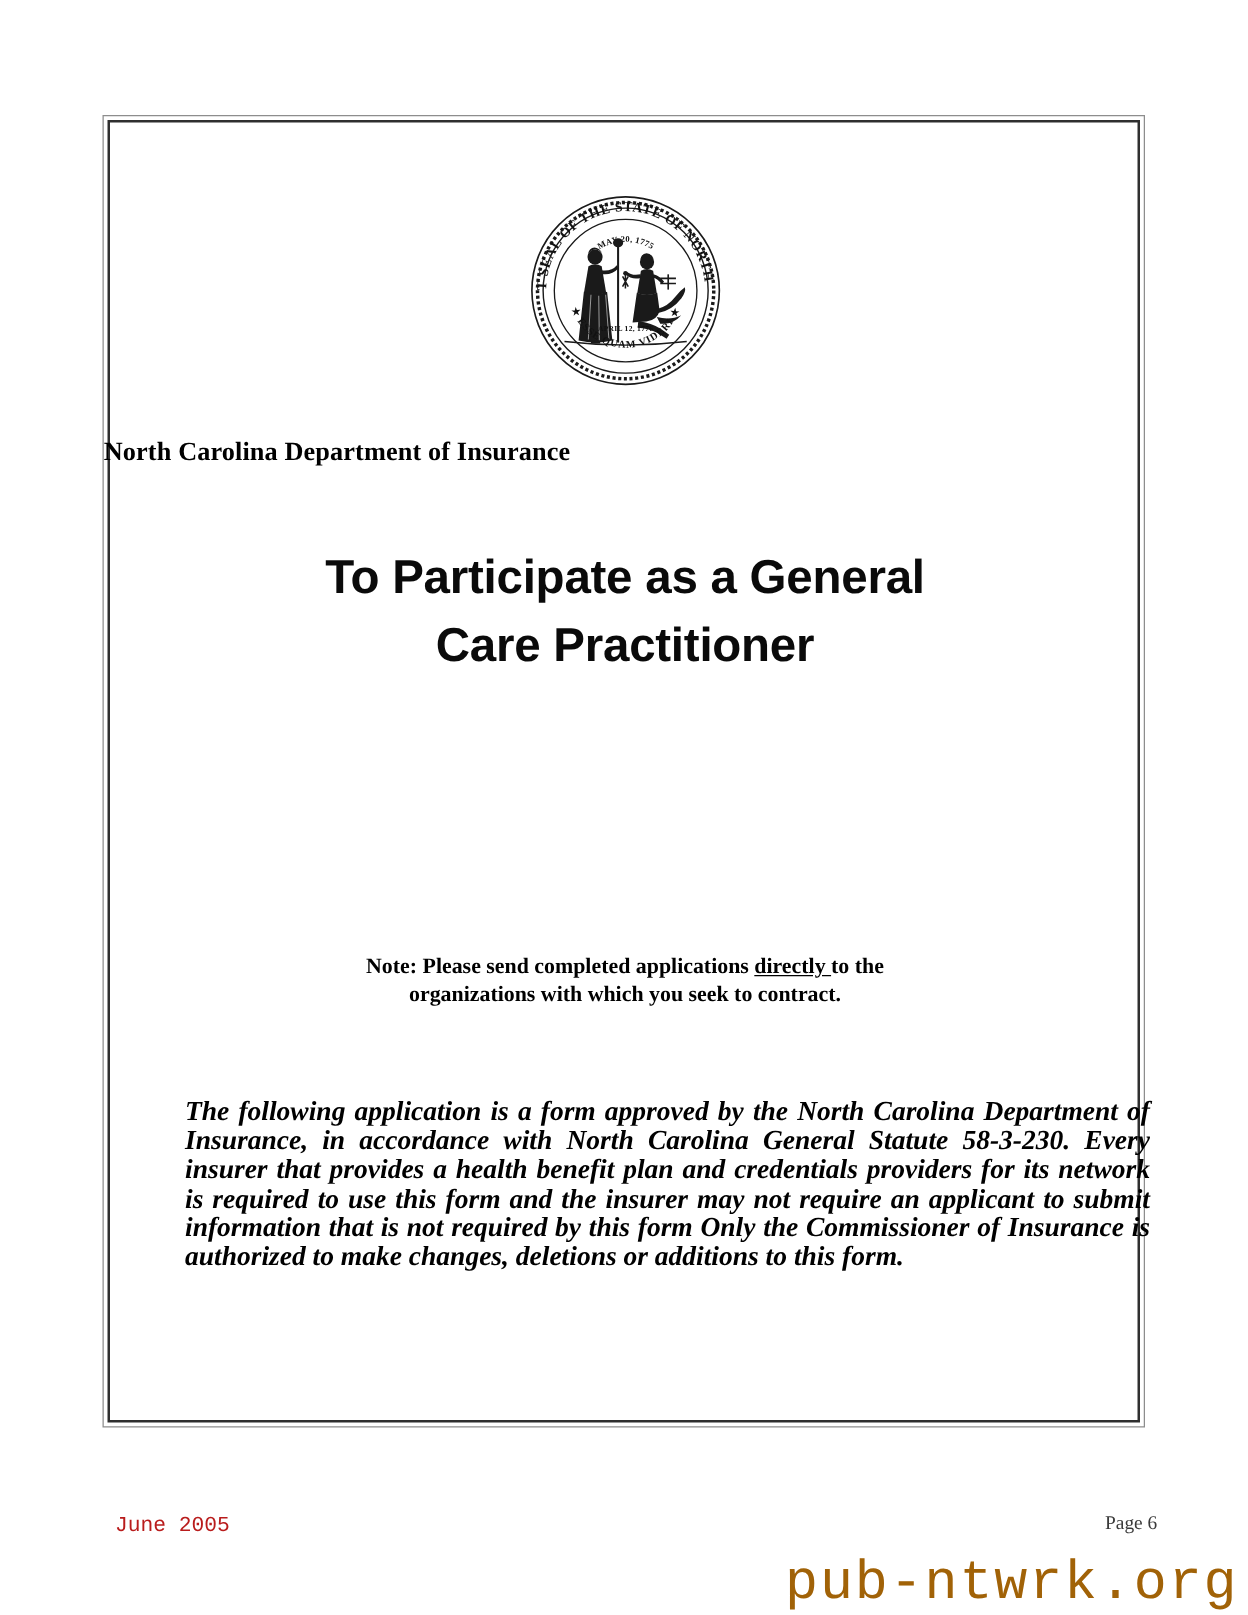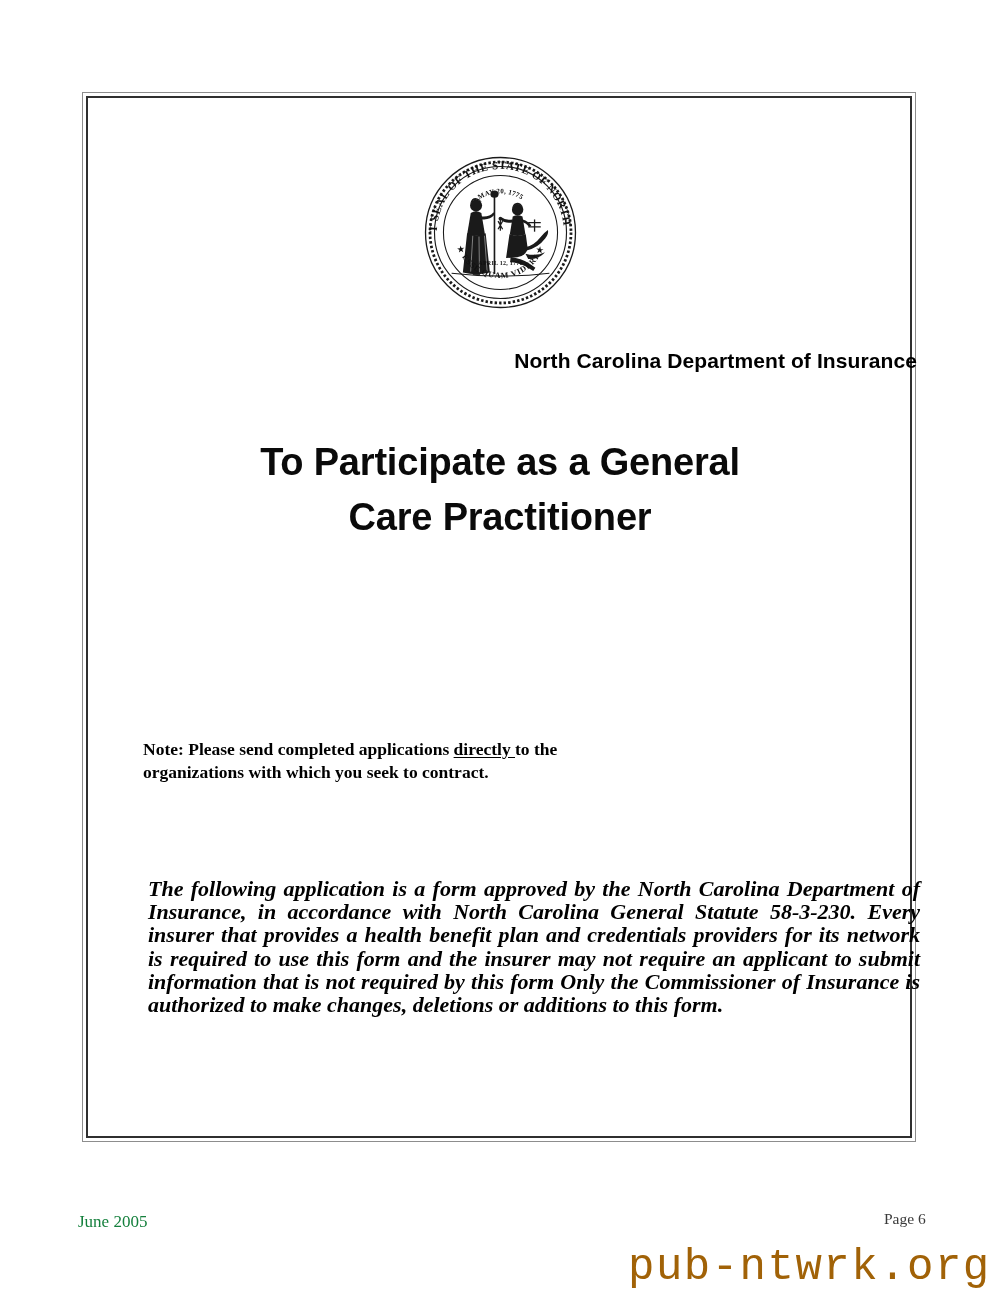--- a/index.html
+++ b/index.html
@@ -60,22 +60,22 @@
     height: 163px;
     display: block;
   }
 
   
   .agency-name {
     position: absolute;
     left: 0;
     right: 0;
     top: 256px;
-    text-align: right;
-    font-family: Liberation Sans, sans-serif;
+    text-align: left;
+    font-family: Liberation Serif, serif;
     font-weight: bold;
     font-size: 21px;
     letter-spacing: 0.1px;
   }
 
   .title-block {
     position: absolute;
     left: 0;
     right: 0;
     top: 342px;
@@ -94,21 +94,22 @@
     font-size: 38px;
     line-height: 55px;
     letter-spacing: -0.2px;
   }
 
   
   .note-block {
     position: absolute;
     left: 60px;
     right: 60px;
-    top: 645px;
+    top: 668px;
+    text-align: center;
     font-family: "Liberation Serif", serif;
     font-weight: bold;
     font-size: 17.5px;
     line-height: 23px;
   }
   .note-underline {
     text-decoration: underline;
     text-underline-offset: 2px;
   }
 
@@ -123,25 +124,25 @@
     font-weight: bold;
     font-style: italic;
     font-size: 22px;
     line-height: 23.2px;
     text-justify: inter-word;
   }
 
   
   .footer-left {
     position: absolute;
-    left: 78px;
+    left: 92px;
     top: 1212px;
-    font-family: Liberation Serif, serif;
+    font-family: Liberation Mono, monospace;
     font-size: 17px;
-    color: #15803d;
+    color: #b91c1c;
   }
   .footer-right {
     position: absolute;
     left: 884px;
     top: 1210px;
     font-family: "Liberation Serif", serif;
     font-size: 15.5px;
     color: #3a3a3a;
   }
 

